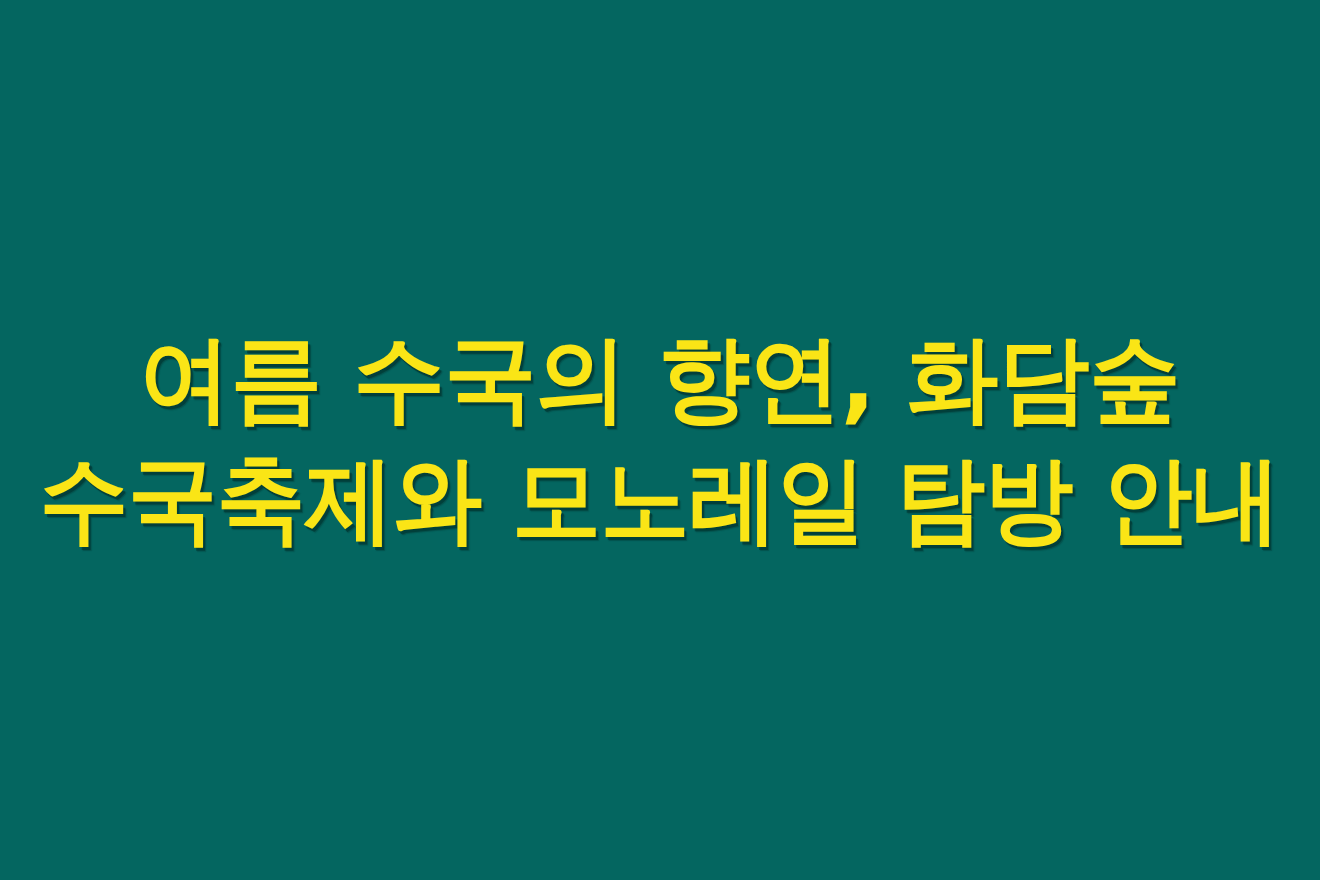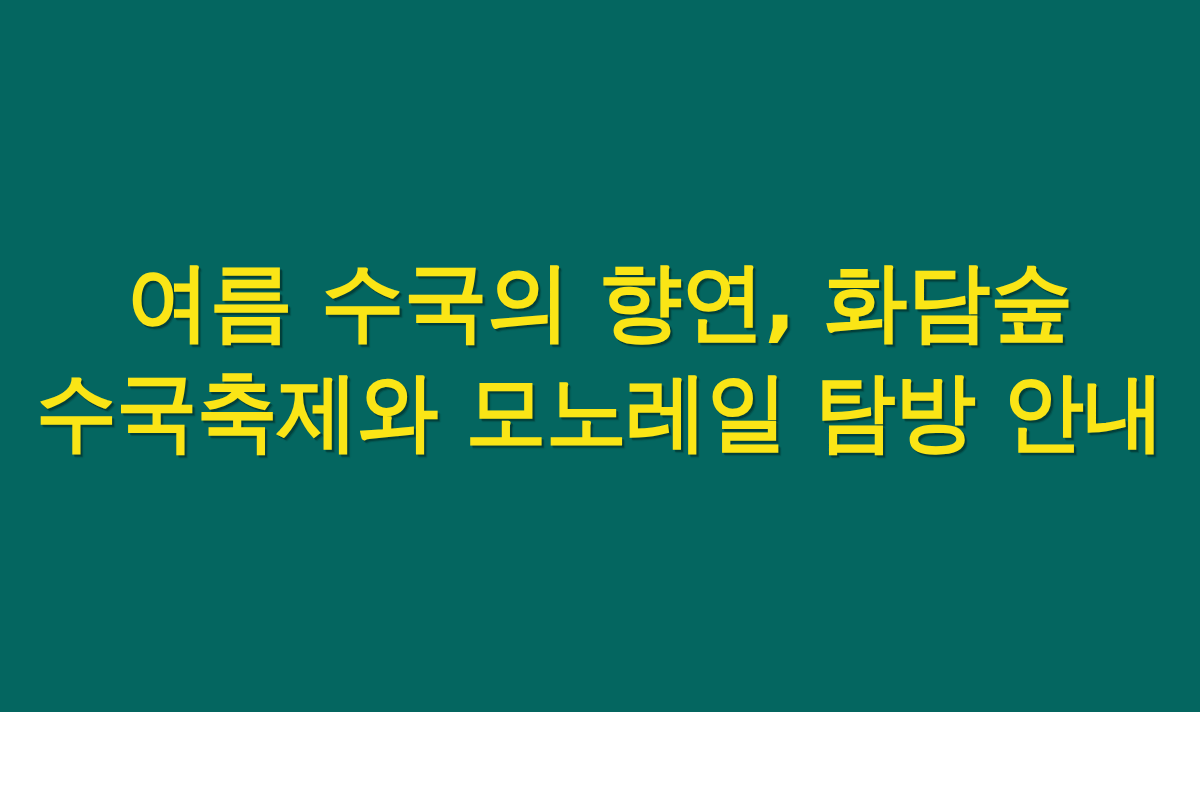--- a/index.html
+++ b/index.html
@@ -12,21 +12,21 @@
     width: 1200px;
     height: 800px;
     overflow: hidden;
     font-family: "Liberation Sans", "DejaVu Sans", sans-serif;
   }
 
   
   #title-card {
     position: relative;
     width: 1200px;
-    height: 712px;
+    height: 800px;
     background: #046660;
     display: flex;
     align-items: center;
     justify-content: center;
     box-sizing: border-box;
     -webkit-font-smoothing: antialiased;
   }
 
   
   .headline {

